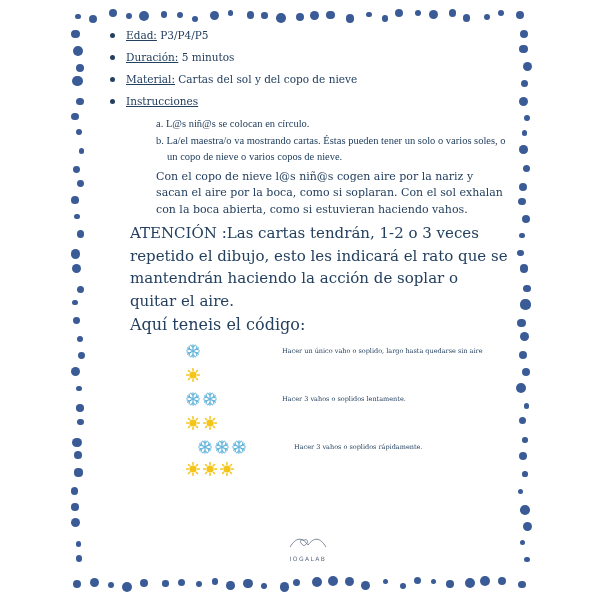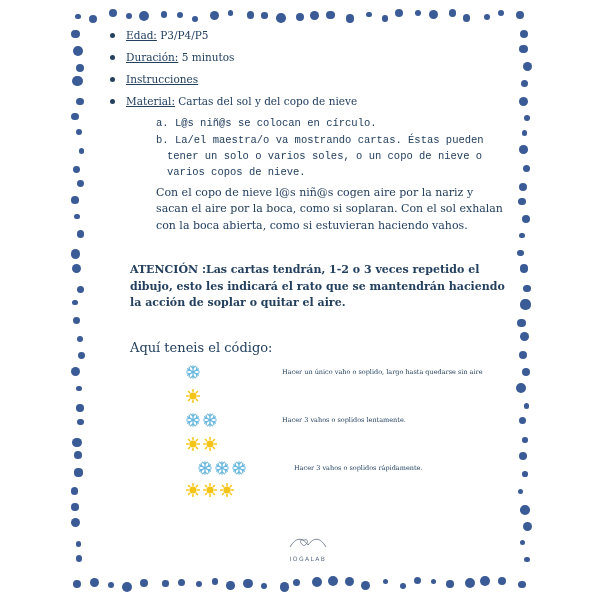--- a/index.html
+++ b/index.html
@@ -73,48 +73,47 @@
   .u {
     text-decoration: underline;
     margin-top: 36px;
   }
   .sublist {
     list-style: none;
     margin: 6px 0 0 0;
     padding: 0 0 0 48px;
   }
   .sublist li {
-    font-family: Liberation Mono, monospace;
+    font-family: Liberation Serif, serif;
     font-size: 10.5px;
     color: #24405f;
     line-height: 1.5;
     margin-bottom: 2px;
     text-indent: -11px;
     padding-left: 11px;
   }
   .para {
     font-family: "DejaVu Serif", serif;
     font-size: 11px;
     color: #24405f;
     line-height: 1.5;
     margin: 4px 0 0 48px;
   }
   .attention {
     font-family: "DejaVu Serif", serif;
-    font-size: 11px;
+    font-size: 15px;
     color: #24405f;
     line-height: 1.5;
-    margin: 28px 0 0 22px;
-    font-weight: bold;
+    margin: 4px 0 0 22px;
   }
   .codeline {
     font-family: "DejaVu Serif", serif;
-    font-size: 13px;
+    font-size: 16px;
     color: #24405f;
-    margin: 28px 0 0 22px;
+    margin: 3px 0 0 22px;
   }
   .legend {
     margin: 10px 0 0 0;
     position: relative;
     height: 140px;
   }
   .legend-row {
     position: absolute;
     display: flex;
     align-items: center;
@@ -284,24 +283,24 @@
 
 
     <ul class="bullets">
       <li>
         <span class="u">Edad:</span><span> P3/P4/P5</span>
       </li>
       <li>
         <span class="u">Duración:</span><span> 5 minutos</span>
       </li>
       <li>
-        <span class="u">Instrucciones</span>
+        <span class="u">Material:</span><span> Cartas del sol y del copo de nieve</span>
       </li>
       <li>
-        <span class="u">Material:</span><span> Cartas del sol y del copo de nieve</span>
+        <span class="u">Instrucciones</span>
       </li>
     </ul>
 
     <ul class="sublist">
       <li>a. L@s niñ@s se colocan en círculo.</li>
       <li>b. La/el maestra/o va mostrando cartas. Éstas pueden tener un solo o varios soles, o un copo de nieve o varios copos de nieve.</li>
     </ul>
 
     <div class="para">Con el copo de nieve l@s niñ@s cogen aire por la nariz y sacan el aire por la boca, como si soplaran. Con el sol exhalan con la boca abierta, como si estuvieran haciendo vahos.</div>
 

